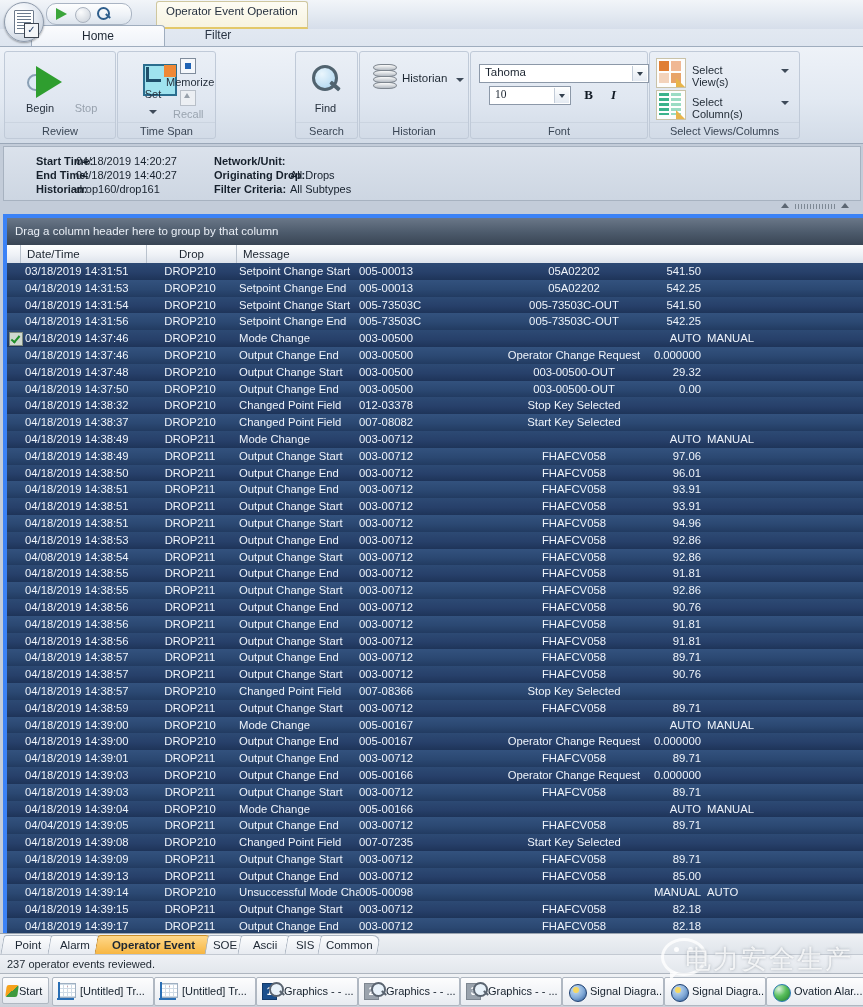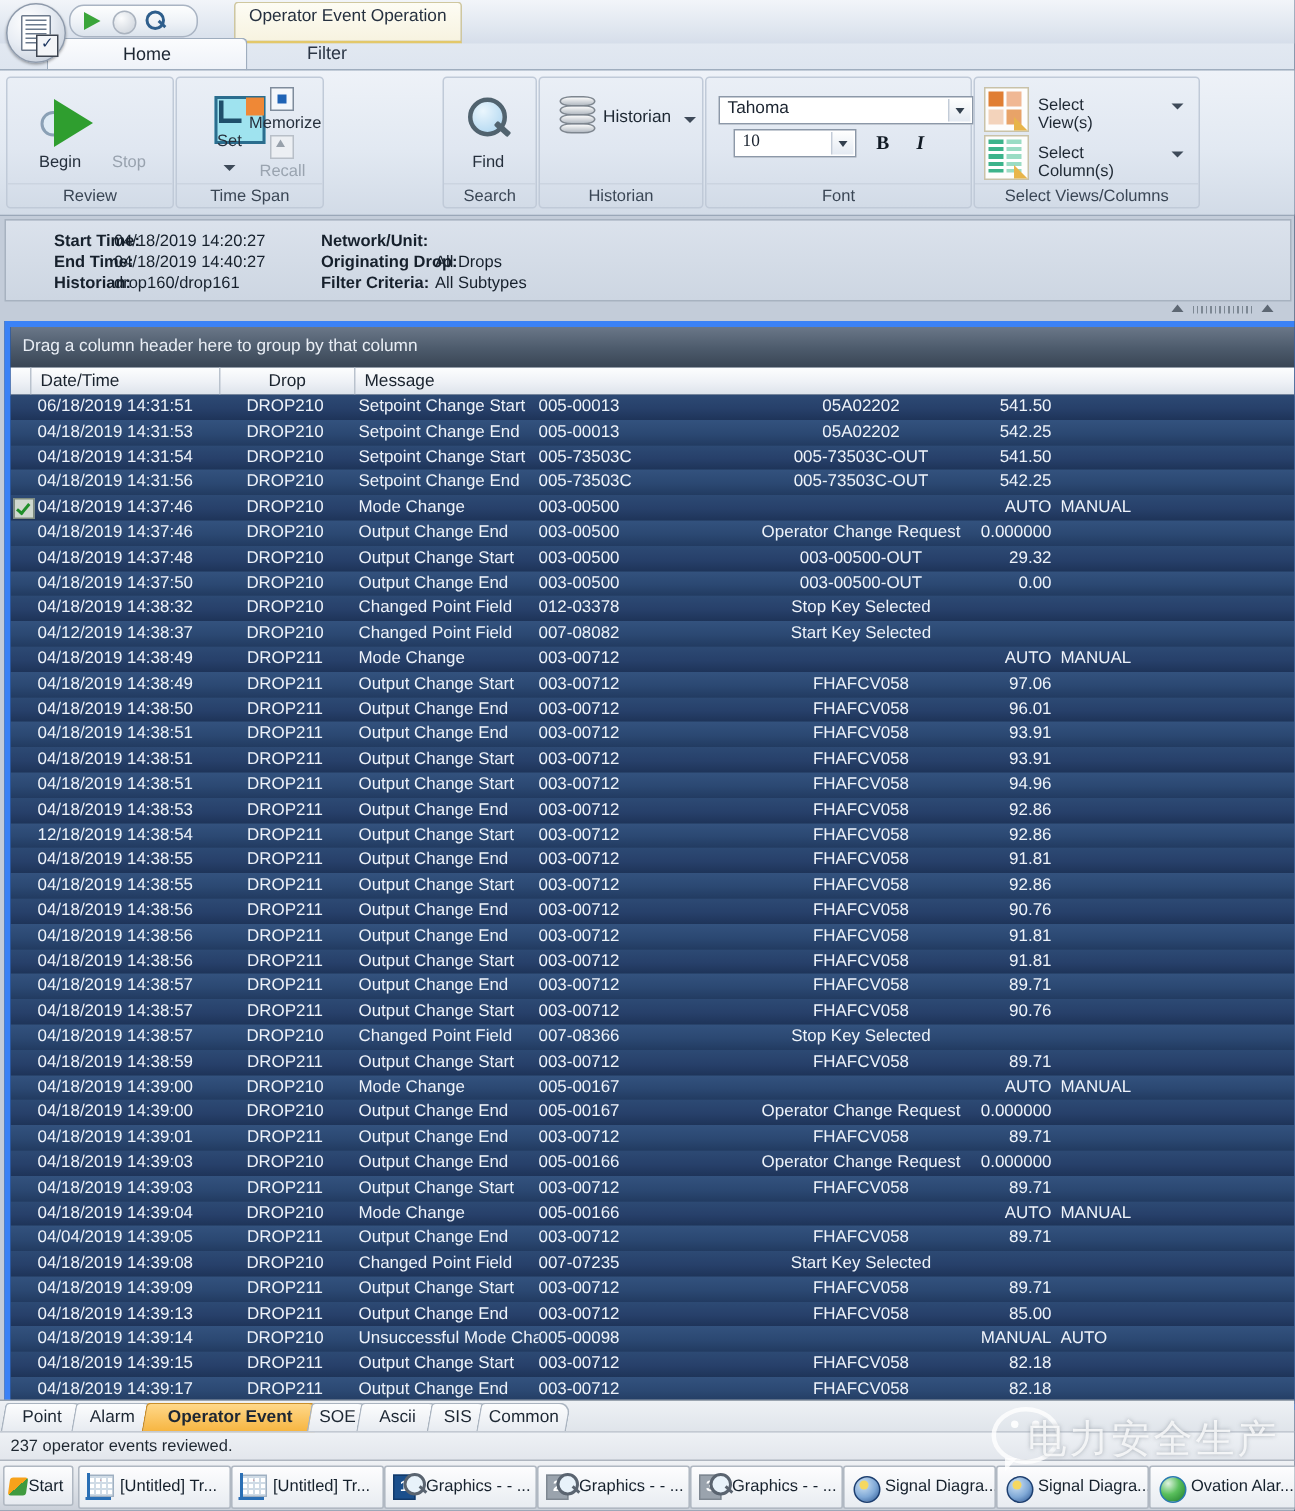--- a/index.html
+++ b/index.html
@@ -454,21 +454,21 @@
     </div>
     <div class="headrow">
       <div class="headcell" id="hc-indicator"></div>
       <div class="headcell" id="hc-datetime">Date/Time</div>
       <div class="headcell" id="hc-drop">Drop</div>
       <div class="headcell" id="hc-message">Message</div>
     </div>
     <div class="rows" id="grid-rows">
         <div class="row a">
           <div class="c c-ind"></div>
-          <div class="c c-dt">06/18/2019 14:31:51</div>
+          <div class="c c-dt">03/18/2019 14:31:51</div>
           <div class="c c-drop">DROP210</div>
           <div class="c c-msg">Setpoint Change Start</div>
           <div class="c c-pt">005-00013</div>
           <div class="c c-src">05A02202</div>
           <div class="c c-val">541.50</div>
           <div class="c c-val2"></div>
         </div>
         <div class="row b">
           <div class="c c-ind"></div>
           <div class="c c-dt">04/18/2019 14:31:53</div>
@@ -544,21 +544,21 @@
           <div class="c c-dt">04/18/2019 14:38:32</div>
           <div class="c c-drop">DROP210</div>
           <div class="c c-msg">Changed Point Field</div>
           <div class="c c-pt">012-03378</div>
           <div class="c c-src">Stop Key Selected</div>
           <div class="c c-val"></div>
           <div class="c c-val2"></div>
         </div>
         <div class="row b">
           <div class="c c-ind"></div>
-          <div class="c c-dt">04/12/2019 14:38:37</div>
+          <div class="c c-dt">04/18/2019 14:38:37</div>
           <div class="c c-drop">DROP210</div>
           <div class="c c-msg">Changed Point Field</div>
           <div class="c c-pt">007-08082</div>
           <div class="c c-src">Start Key Selected</div>
           <div class="c c-val"></div>
           <div class="c c-val2"></div>
         </div>
         <div class="row a">
           <div class="c c-ind"></div>
           <div class="c c-dt">04/18/2019 14:38:49</div>
@@ -624,21 +624,21 @@
           <div class="c c-dt">04/18/2019 14:38:53</div>
           <div class="c c-drop">DROP211</div>
           <div class="c c-msg">Output Change End</div>
           <div class="c c-pt">003-00712</div>
           <div class="c c-src">FHAFCV058</div>
           <div class="c c-val">92.86</div>
           <div class="c c-val2"></div>
         </div>
         <div class="row b">
           <div class="c c-ind"></div>
-          <div class="c c-dt">12/18/2019 14:38:54</div>
+          <div class="c c-dt">04/08/2019 14:38:54</div>
           <div class="c c-drop">DROP211</div>
           <div class="c c-msg">Output Change Start</div>
           <div class="c c-pt">003-00712</div>
           <div class="c c-src">FHAFCV058</div>
           <div class="c c-val">92.86</div>
           <div class="c c-val2"></div>
         </div>
         <div class="row a">
           <div class="c c-ind"></div>
           <div class="c c-dt">04/18/2019 14:38:55</div>

